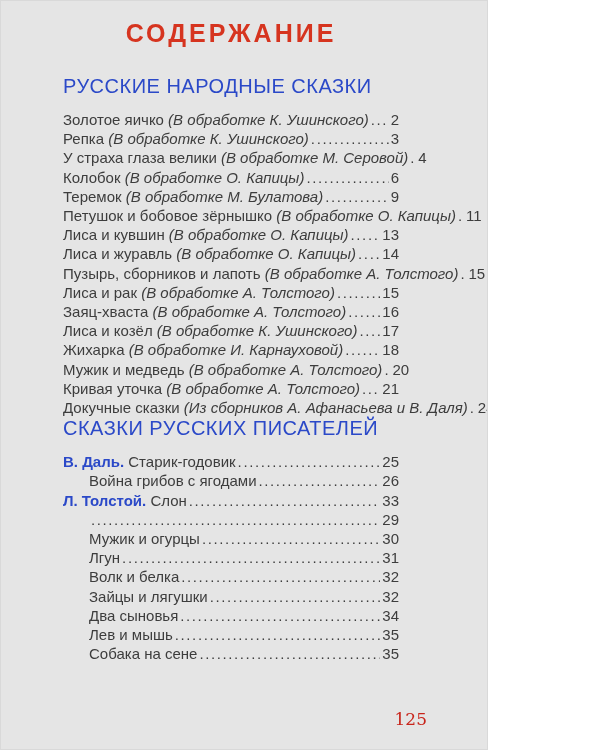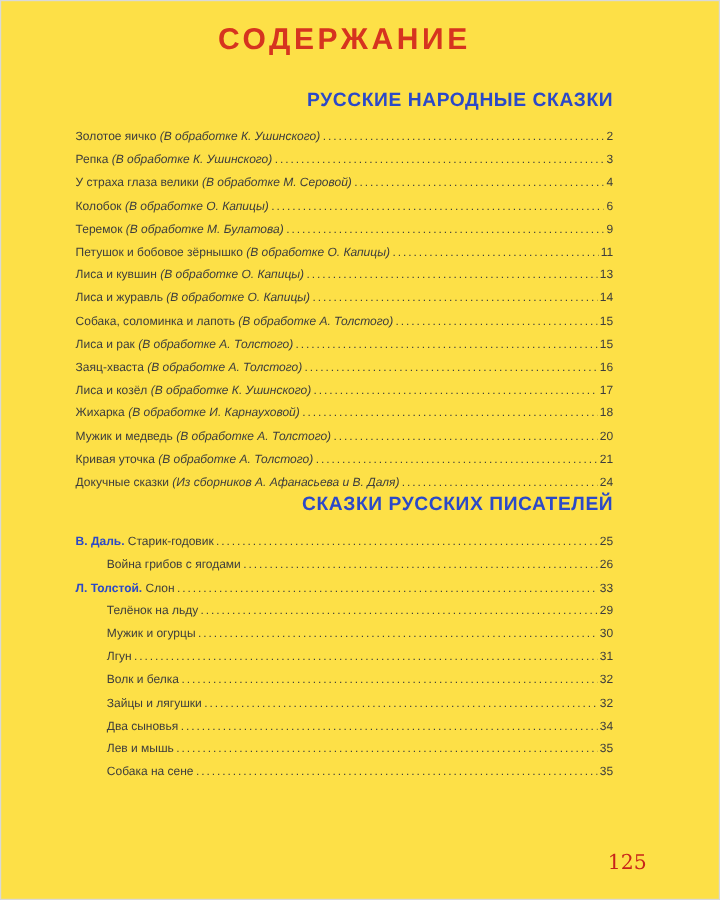--- a/index.html
+++ b/index.html
@@ -1,53 +1,53 @@
 <!DOCTYPE html>
 <html><head>
 <meta charset="utf-8">
 <style>
   * { margin: 0; padding: 0; box-sizing: border-box; }
   html, body { background: #ffffff; }
   body { font-family: "Liberation Sans", sans-serif; }
 
   .page {
-    width: 600px;
+    width: 488px;
     height: 750px;
-    background: #fde047;
+    background: #e5e5e5;
     border: 1px solid #d9d9d9;
     position: relative;
     padding: 18px 88px 0 62px;
     overflow: hidden;
   }
 
   .doc-title {
     text-align: center;
     color: #d6341f;
     font-size: 25px;
     font-weight: bold;
     letter-spacing: 3px;
     margin-bottom: 27px;
   }
 
   .section-heading {
-    text-align: right;
+    text-align: left;
     color: #2b49c8;
-    font-size: 16px;
-    font-weight: bold;
+    font-size: 20px;
+    font-weight: normal;
     letter-spacing: 0.5px;
     margin-bottom: 12px;
   }
 
   .toc-section + .toc-section { }
 
   .toc-row {
     display: flex;
     align-items: flex-end;
     line-height: 19.2px;
-    font-size: 10px;
+    font-size: 15px;
     color: #3d3d3d;
   }
   .toc-row.indent { padding-left: 26px; }
 
   .entry-text { white-space: nowrap; }
   .entry-author { color: #2b49c8; font-weight: bold; }
   .entry-note { font-style: italic; }
 
   .leader {
     flex: 1 1 auto;
@@ -118,21 +118,21 @@
           <span class="entry-text"><span class="entry-title">Лиса и кувшин</span><span class="entry-note"> (В обработке О. Капицы)</span></span>
           <span class="leader"></span>
           <span class="pagenum">13</span>
         </div>
         <div class="toc-row">
           <span class="entry-text"><span class="entry-title">Лиса и журавль</span><span class="entry-note"> (В обработке О. Капицы)</span></span>
           <span class="leader"></span>
           <span class="pagenum">14</span>
         </div>
         <div class="toc-row">
-          <span class="entry-text"><span class="entry-title">Собака, соломинка и лапоть</span><span class="entry-note"> (В обработке А. Толстого)</span></span>
+          <span class="entry-text"><span class="entry-title">Пузырь, сборников и лапоть</span><span class="entry-note"> (В обработке А. Толстого)</span></span>
           <span class="leader"></span>
           <span class="pagenum">15</span>
         </div>
         <div class="toc-row">
           <span class="entry-text"><span class="entry-title">Лиса и рак</span><span class="entry-note"> (В обработке А. Толстого)</span></span>
           <span class="leader"></span>
           <span class="pagenum">15</span>
         </div>
         <div class="toc-row">
           <span class="entry-text"><span class="entry-title">Заяц-хваста</span><span class="entry-note"> (В обработке А. Толстого)</span></span>
@@ -176,21 +176,20 @@
           <span class="entry-text"><span class="entry-title">Война грибов с ягодами</span></span>
           <span class="leader"></span>
           <span class="pagenum">26</span>
         </div>
         <div class="toc-row">
           <span class="entry-text"><span class="entry-author">Л. Толстой. </span><span class="entry-title">Слон</span></span>
           <span class="leader"></span>
           <span class="pagenum">33</span>
         </div>
         <div class="toc-row indent">
-          <span class="entry-text"><span class="entry-title">Телёнок на льду</span></span>
           <span class="leader"></span>
           <span class="pagenum">29</span>
         </div>
         <div class="toc-row indent">
           <span class="entry-text"><span class="entry-title">Мужик и огурцы</span></span>
           <span class="leader"></span>
           <span class="pagenum">30</span>
         </div>
         <div class="toc-row indent">
           <span class="entry-text"><span class="entry-title">Лгун</span></span>

